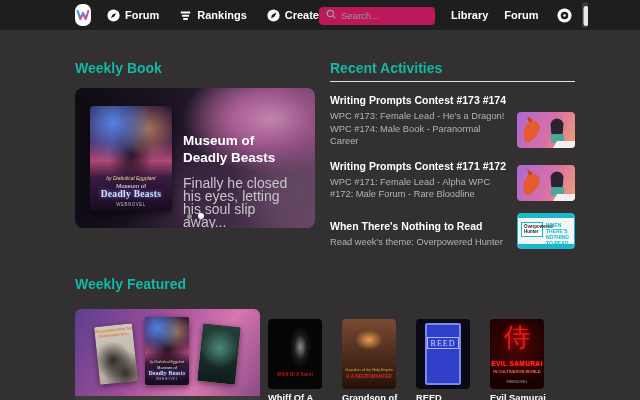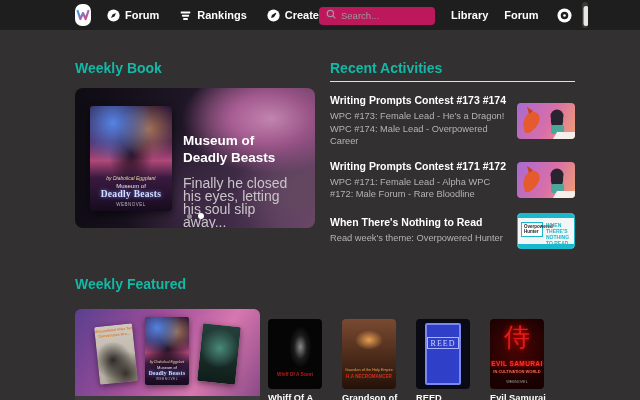--- a/index.html
+++ b/index.html
@@ -47,21 +47,21 @@
   .cm-brand { font-size:4.5px; color:#b5b2bd; margin-top:3px; letter-spacing:.5px; }
   .wb-info { padding:26px 14px 0 11px; }
   .wb-title { color:#fff; font-size:13.5px; font-weight:bold; line-height:17px; }
   .wb-desc { color:#c9c5c9; font-size:14px; line-height:13px; margin-top:11px; }
   .dots { position:absolute; bottom:9px; left:0; right:0; display:flex; justify-content:center; align-items:center; gap:6px; }
   .dot { width:5px; height:5px; border-radius:50%; background:#8d8d8d; cursor:pointer; }
   .dot.active { width:6px; height:6px; background:#fff; }
 
   
   .ra hr { border:none; border-top:1px solid #e0e0e0; margin-top:4px; }
-  .activity { display:flex; gap:10px; margin-top:12px; align-items:center; cursor:pointer; }
+  .activity { display:flex; gap:10px; margin-top:12px; align-items:flex-end; cursor:pointer; }
   .a-text { flex:1; min-width:0; }
   .a-title { color:#fff; font-size:10.5px; font-weight:bold; line-height:13px; }
   .a-sub { color:#b5b2b2; font-size:9.3px; line-height:12.5px; margin-top:3px; }
   .thumb { width:58px; height:36px; border-radius:4px; overflow:hidden; flex:none; position:relative; }
   .thumb-wpc { background:linear-gradient(115deg,#a86ad2 0%, #d96fa8 55%, #efa070 100%); }
   .thumb-hunter { background:#f2f6f7; border:1px solid #1ab8cc; }
   .th-strip { position:absolute; left:0; right:0; height:4px; background:#1ab8cc; }
   .th-box { position:absolute; left:3px; top:8px; width:22px; border:1px solid #1ab8cc; background:#fff; font-size:4.5px; font-weight:bold; color:#222; padding:1px 2px; line-height:5.5px; }
   .th-caps { position:absolute; right:2px; top:8px; width:26px; color:#1ab8cc; font-size:5px; font-weight:bold; line-height:6px; }
 
@@ -196,21 +196,21 @@
         </div>
       </section>
 
       <section class="ra">
         <h2 class="sec">Recent Activities</h2>
         <hr>
 
         <div class="activity">
           <div class="a-text">
             <div class="a-title">Writing Prompts Contest #173 #174</div>
-            <div class="a-sub">WPC #173: Female Lead - He's a Dragon! WPC #174: Male Lead - Overpowered Career</div>
+            <div class="a-sub">WPC #173: Female Lead - He's a Dragon! WPC #174: Male Book - Paranormal Career</div>
           </div>
           <div class="thumb thumb-wpc">
             <svg width="58" height="36" viewBox="0 0 58 36">
               <path d="M8 30 Q4 18 10 12 Q14 6 20 10 Q24 13 22 19 Q19 26 12 30 Z" fill="#e55a2e"></path>
               <path d="M12 11 L10 4 L16 8 Z" fill="#c8441e"></path>
               <circle cx="40" cy="13" r="6.5" fill="#2a2430"></circle>
               <path d="M34 14 Q33 26 40 26 Q47 26 46 14 Q43 10 40 11 Q37 10 34 14Z" fill="#2a2430"></path>
               <rect x="34" y="22" width="13" height="9" rx="2" fill="#4aa79a"></rect>
               <path d="M40 29 L58 29 L58 36 L36 36 Z" fill="#f5eeea"></path>
             </svg>

